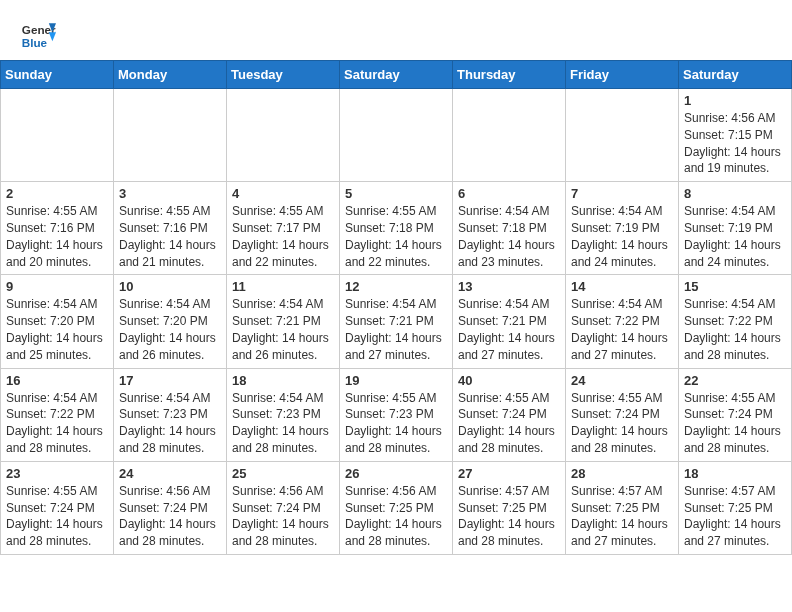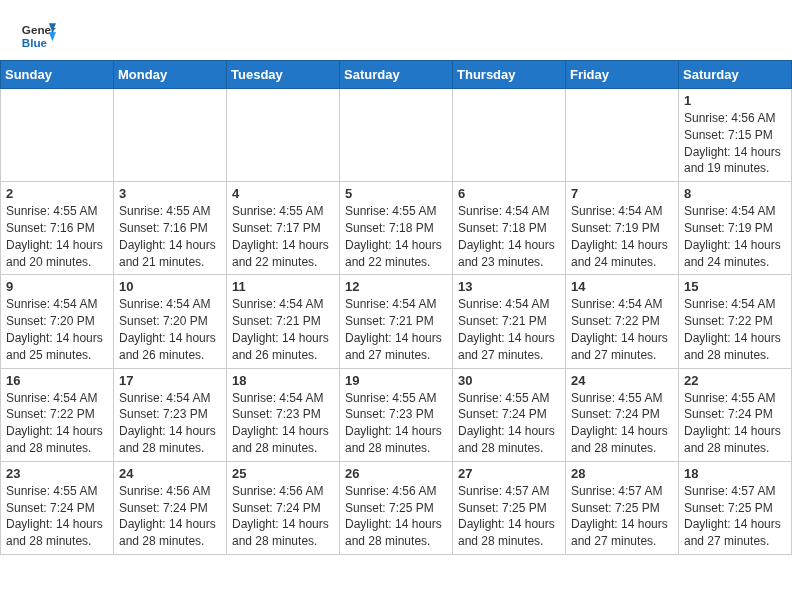--- a/index.html
+++ b/index.html
@@ -192,21 +192,21 @@
         </td>
         <td>
           <div class="day-num">18</div>
           <div class="day-info">Sunrise: 4:54 AM<br>Sunset: 7:23 PM<br>Daylight: 14 hours and 28 minutes.</div>
         </td>
         <td>
           <div class="day-num">19</div>
           <div class="day-info">Sunrise: 4:55 AM<br>Sunset: 7:23 PM<br>Daylight: 14 hours and 28 minutes.</div>
         </td>
         <td>
-          <div class="day-num">30</div>
+          <div class="day-num">40</div>
           <div class="day-info">Sunrise: 4:55 AM<br>Sunset: 7:24 PM<br>Daylight: 14 hours and 28 minutes.</div>
         </td>
         <td>
           <div class="day-num">24</div>
           <div class="day-info">Sunrise: 4:55 AM<br>Sunset: 7:24 PM<br>Daylight: 14 hours and 28 minutes.</div>
         </td>
         <td>
           <div class="day-num">22</div>
           <div class="day-info">Sunrise: 4:55 AM<br>Sunset: 7:24 PM<br>Daylight: 14 hours and 28 minutes.</div>
         </td>

